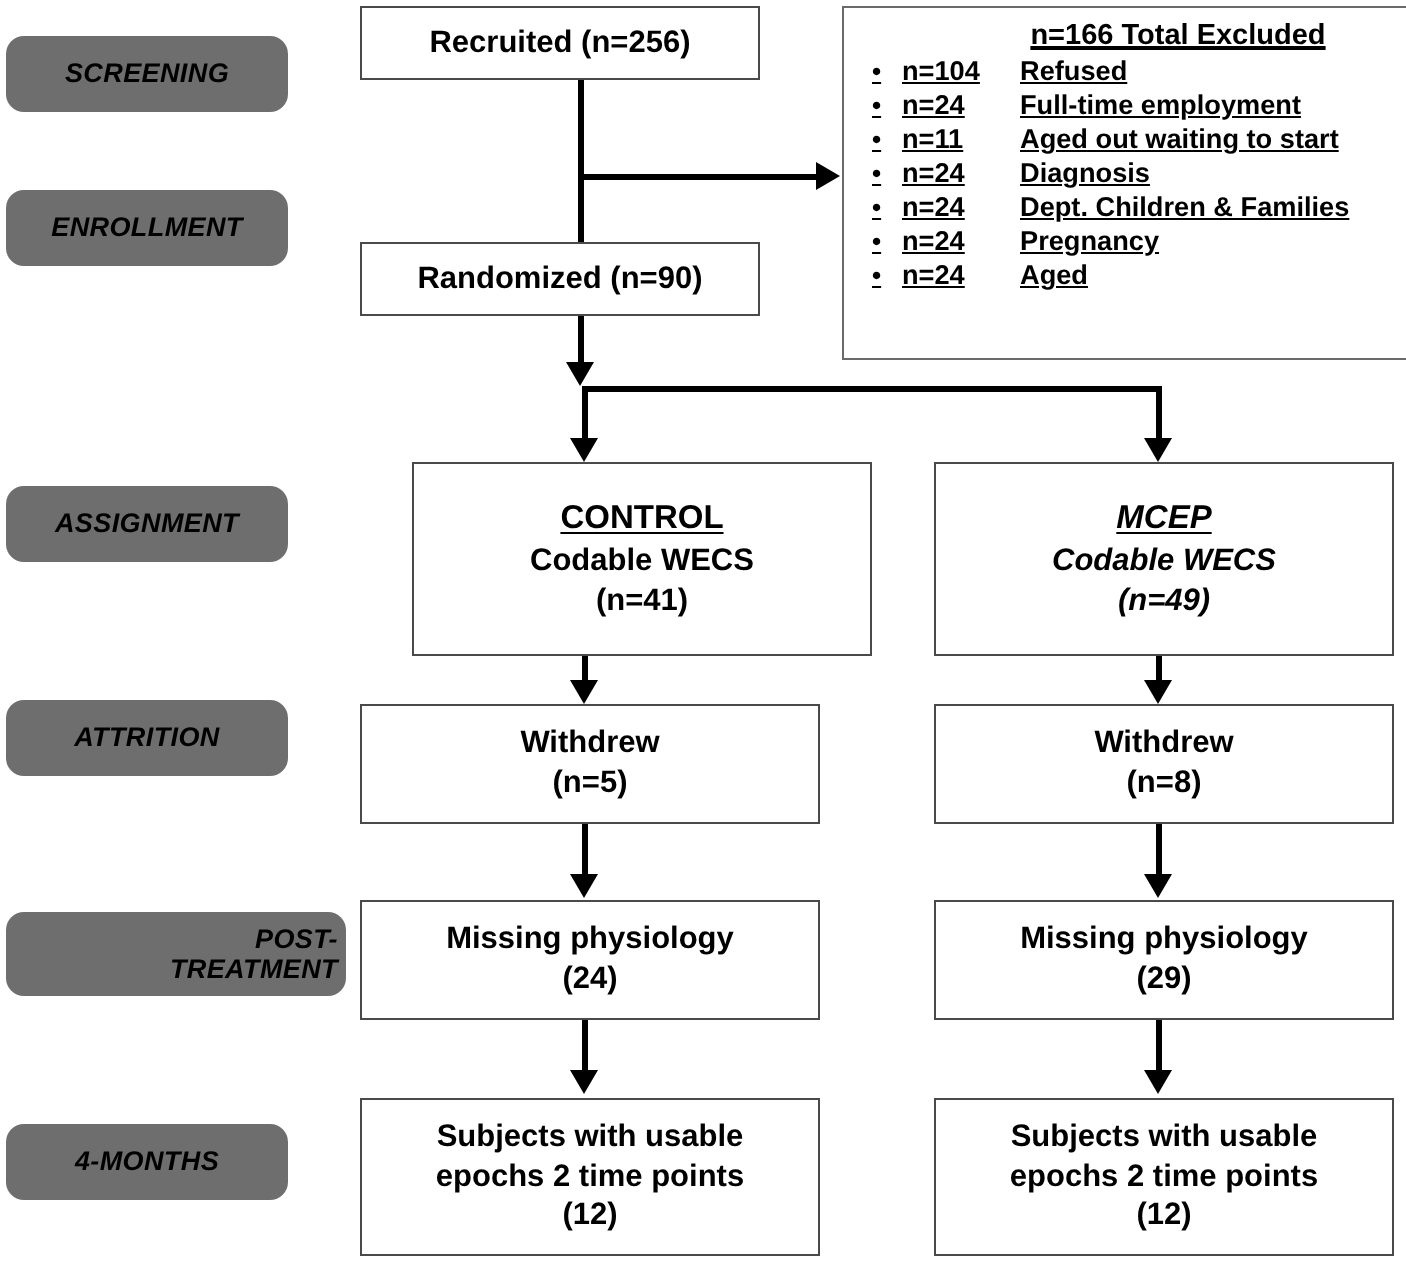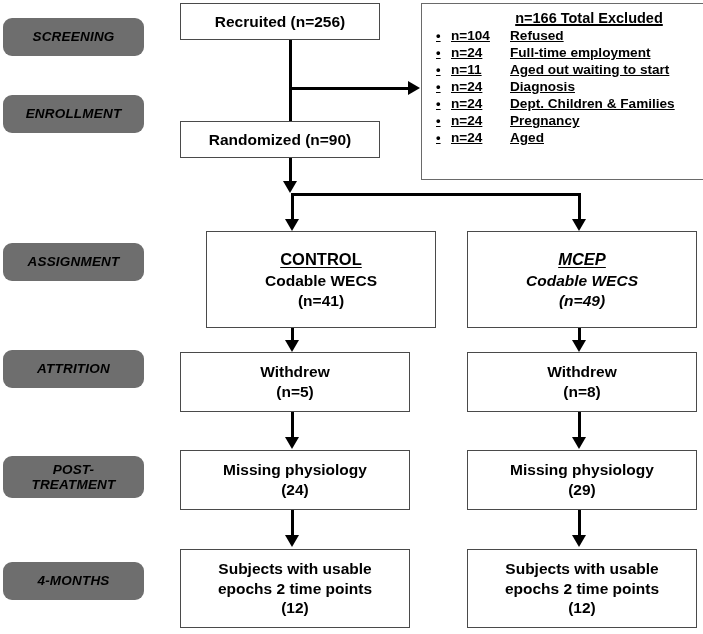--- a/index.html
+++ b/index.html
@@ -149,21 +149,21 @@
   </div>
 
   <div class="stage-pill" style="left:3px; top:243px; width:141px; height:38px;">
     <span>ASSIGNMENT</span>
   </div>
 
   <div class="stage-pill" style="left:3px; top:350px; width:141px; height:38px;">
     <span>ATTRITION</span>
   </div>
 
-  <div class="stage-pill" style="left:3px; top:456px; width:141px; height:42px; flex-direction:column;">
+  <div class="stage-pill" style="left:3px; top:456px; width:170px; height:42px; flex-direction:column;align-items:flex-end;">
     <span>POST-</span>
     <span>TREATMENT</span>
   </div>
 
   <div class="stage-pill" style="left:3px; top:562px; width:141px; height:38px;">
     <span>4-MONTHS</span>
   </div>
 
   <div class="flow-box" style="left:180px; top:3px; width:200px; height:37px;">
     <span class="line">Recruited (n=256)</span>

